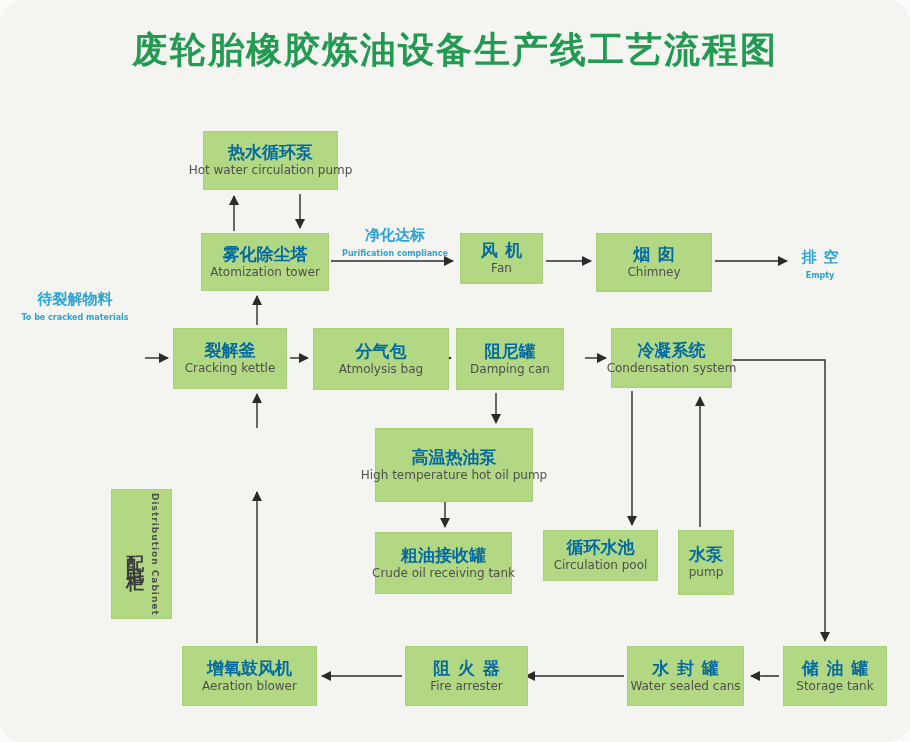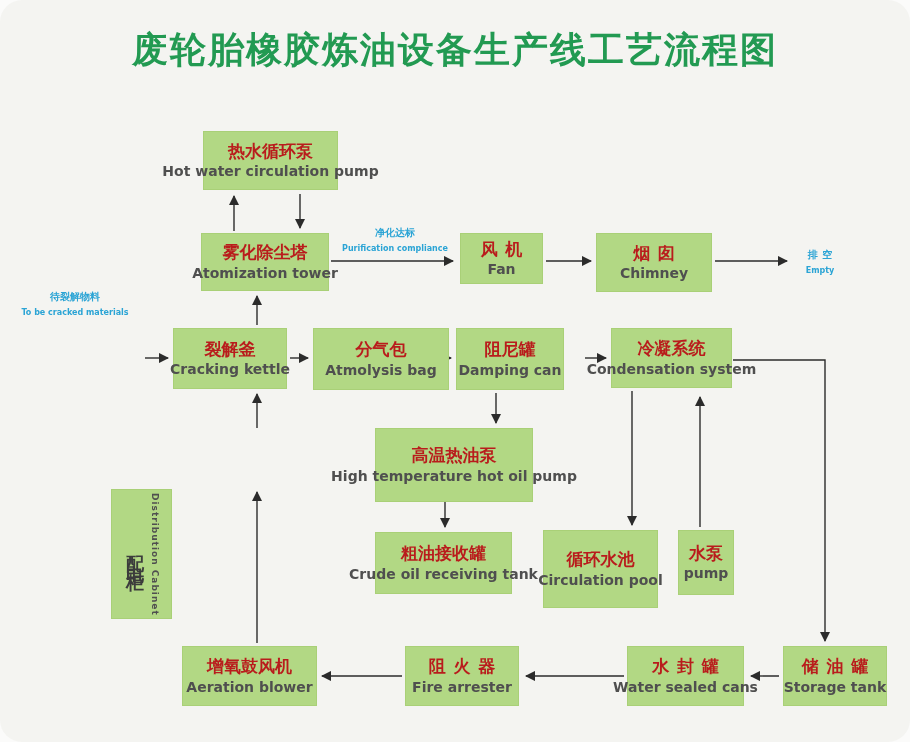--- a/index.html
+++ b/index.html
@@ -13,39 +13,39 @@
     position:absolute;left:0;top:26px;width:910px;
     text-align:center;font-size:36px;font-weight:bold;
     color:#229a52;letter-spacing:2px;white-space:nowrap;
   }
   .box{
     position:absolute;background:#b2d884;border:1px solid #a9d077;
     box-sizing:border-box;display:flex;flex-direction:column;
     align-items:center;justify-content:center;text-align:center;
   }
   .box .zh{
-    font-size:17px;font-weight:600;color:#b91c1c;line-height:1.25;
+    font-size:17px;font-weight:600;color:#0369a1;line-height:1.25;
     white-space:nowrap;
   }
   .box .en{
-    font-size:14px;font-weight:700;color:#4f4f4f;line-height:1.3;
+    font-size:12px;font-weight:400;color:#4f4f4f;line-height:1.3;
     white-space:nowrap;
   }
   .sp{letter-spacing:.45em;padding-left:.45em;}
   .vbox{flex-direction:row;gap:3px;}
   .vbox .zh-v{
     writing-mode:vertical-rl;text-orientation:upright;
     font-size:18px;font-weight:600;color:#3c3c3c;letter-spacing:9px;
   }
   .vbox .en-v{
     writing-mode:vertical-rl;
     font-size:9px;font-weight:600;color:#4f4f4f;letter-spacing:1px;
   }
   .flabel{position:absolute;text-align:center;color:#2ba4d5;}
-  .flabel .zh{font-size:10px;font-weight:bold;white-space:nowrap;}
+  .flabel .zh{font-size:15px;font-weight:bold;white-space:nowrap;}
   .flabel .en{font-size:8px;font-weight:600;white-space:nowrap;margin-top:4px;}
   svg.edges{position:absolute;left:0;top:0;pointer-events:none;}
 </style>
 </head>
 <body>
 
 <div class="stage">
 
   <div class="title">废轮胎橡胶炼油设备生产线工艺流程图</div>
 
@@ -119,34 +119,34 @@
 
   <div class="box vbox" style="left:111px;top:489px;width:61px;height:130px">
     <div class="zh-v">配电柜</div>
     <div class="en-v">Distribution Cabinet</div>
   </div>
 
   <div class="box" style="left:375px;top:532px;width:137px;height:62px">
     <div class="zh">粗油接收罐</div>
     <div class="en">Crude oil receiving tank</div>
   </div>
-  <div class="box" style="left:543px;top:530px;width:115px;height:78px">
+  <div class="box" style="left:543px;top:530px;width:115px;height:51px">
     <div class="zh">循环水池</div>
     <div class="en">Circulation pool</div>
   </div>
   <div class="box" style="left:678px;top:530px;width:56px;height:65px">
     <div class="zh">水泵</div>
     <div class="en">pump</div>
   </div>
 
   <div class="box" style="left:182px;top:646px;width:135px;height:60px">
     <div class="zh">增氧鼓风机</div>
     <div class="en">Aeration blower</div>
   </div>
-  <div class="box" style="left:405px;top:646px;width:114px;height:60px">
+  <div class="box" style="left:405px;top:646px;width:123px;height:60px">
     <div class="zh sp">阻火器</div>
     <div class="en">Fire arrester</div>
   </div>
   <div class="box" style="left:627px;top:646px;width:117px;height:60px">
     <div class="zh sp">水封罐</div>
     <div class="en">Water sealed cans</div>
   </div>
   <div class="box" style="left:783px;top:646px;width:104px;height:60px">
     <div class="zh sp">储油罐</div>
     <div class="en">Storage tank</div>

